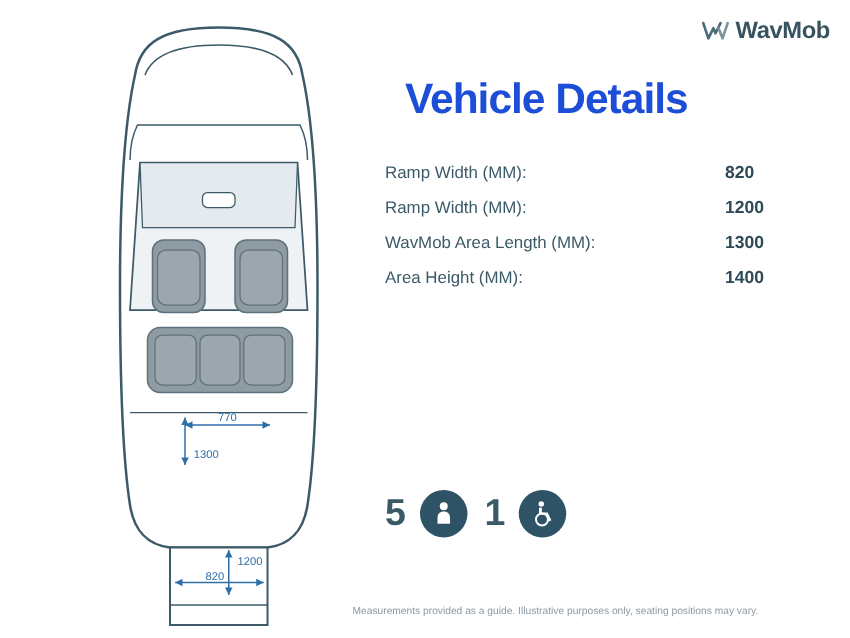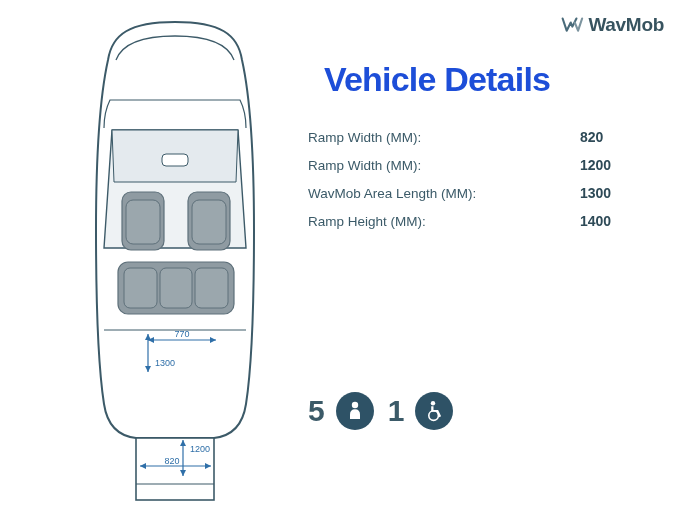--- a/index.html
+++ b/index.html
@@ -224,21 +224,21 @@
       </tr>
       <tr class="spec-row">
         <td>Ramp Width (MM):</td>
         <td class="value">1200</td>
       </tr>
       <tr class="spec-row">
         <td>WavMob Area Length (MM):</td>
         <td class="value">1300</td>
       </tr>
       <tr class="spec-row">
-        <td>Ramp Height (MM):</td>
+        <td>Area Height (MM):</td>
         <td class="value">1400</td>
       </tr>
     </tbody>
       </table>
   </div>
 
   <div class="capacity">
     <div class="cap-group">
       <span class="cap-num">5</span>
       <span class="cap-badge">
@@ -253,13 +253,14 @@
       <span class="cap-badge">
         <svg viewBox="0 0 24 24" width="24" height="24" aria-hidden="true">
           <circle cx="11" cy="4.2" r="2.2" fill="#ffffff"></circle>
           <path d="M9.2 7.2 v5.6 h5.3 l2.6 5.4 l2 -1 l-3 -6.2 h-4.6 v-3.8 z" fill="#ffffff"></path>
           <circle cx="11.6" cy="16.6" r="4.8" fill="none" stroke="#ffffff" stroke-width="1.6"></circle>
         </svg>
       </span>
     </div>
   </div>
 
+  <div class="footnote">Measurements provided as a guide. Illustrative purposes only, seating positions may vary.</div>
 </div>
 
 </body></html>

